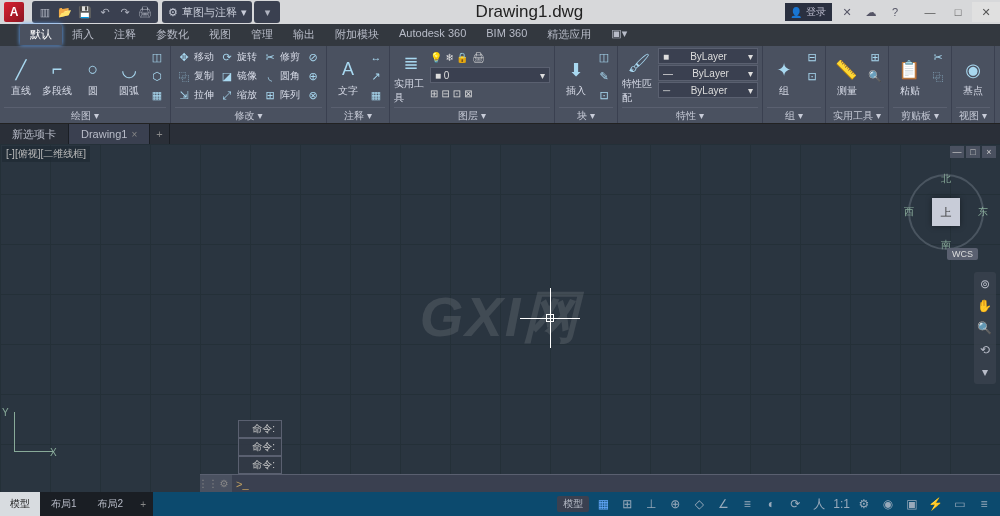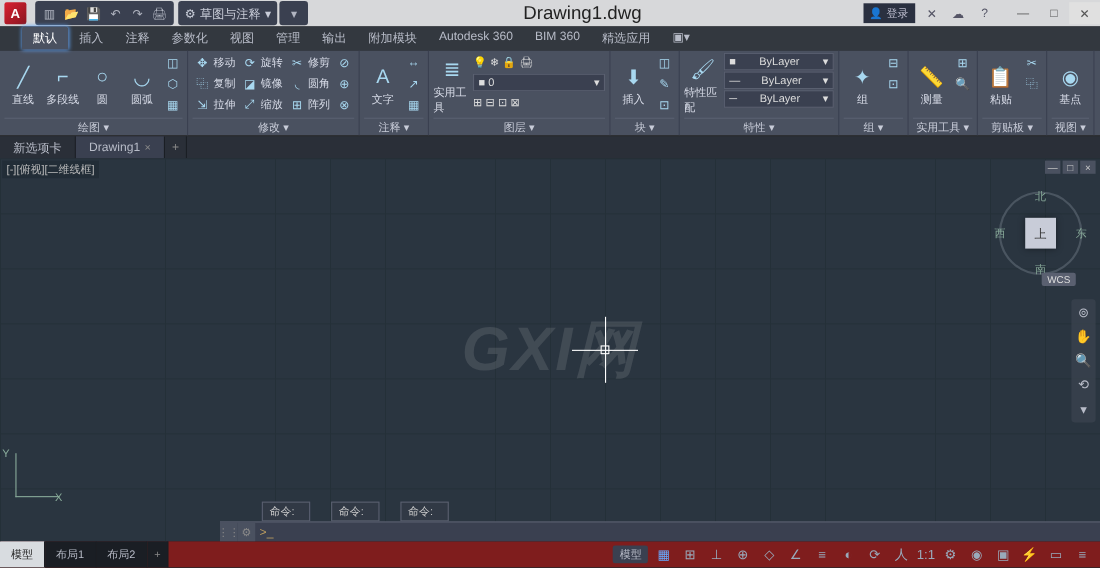--- a/index.html
+++ b/index.html
@@ -72,29 +72,29 @@
 .viewcube .dir { position: absolute; color: #8a9; font-size: 10px; }
 .viewcube .n { top: -2px; left: 50%; transform: translateX(-50%); }
 .viewcube .s { bottom: -2px; left: 50%; transform: translateX(-50%); }
 .viewcube .e { right: -4px; top: 50%; transform: translateY(-50%); }
 .viewcube .w { left: -4px; top: 50%; transform: translateY(-50%); }
 .wcs-badge { position: absolute; top: 104px; right: 22px; background: #5a6070; color: #ddd; font-size: 9px; padding: 1px 5px; border-radius: 2px; margin-left: 40px; }
 .navbar { position: absolute; top: 128px; right: 4px; width: 22px; background: rgba(60,68,80,0.7); border-radius: 3px; padding: 3px 0; display: flex; flex-direction: column; align-items: center; gap: 4px; }
 .navbar div { width: 18px; height: 18px; color: #b8bcc8; font-size: 12px; display: flex; align-items: center; justify-content: center; }
 
 
-.cmd-history { position: absolute; bottom: 18px; left: 238px; display: flex; flex-direction: row; gap: 19px; }
+.cmd-history { position: absolute; bottom: 18px; left: 238px; display: flex; flex-direction: column; gap: 0; text-align: right; }
 .cmd-history div { background: rgba(50,58,70,0.85); color: #ccc; font-size: 10px; padding: 1px 6px; border: 1px solid #5a6070; width: 44px; }
 .cmdline { position: absolute; bottom: 0; left: 200px; right: 0; height: 18px; background: #3a4050; display: flex; align-items: center; border-top: 1px solid #5a6070; }
 .cmdline .handle { width: 16px; height: 100%; background: #4a5160; color: #888; font-size: 10px; display: flex; align-items: center; justify-content: center; }
 .cmdline .prompt { color: #c0a060; font-size: 11px; padding: 0 4px; }
 .cmdline input { flex: 1; background: transparent; border: none; color: #999; font-size: 11px; font-style: italic; outline: none; }
 
 
-.statusbar { height: 24px; background: #7f1d1d; display: flex; align-items: center; font-size: 10px; color: #b8bcc8; }
+.statusbar { height: 24px; background: #0c4a6e; display: flex; align-items: center; font-size: 10px; color: #b8bcc8; }
 .layout-tabs { display: flex; height: 100%; }
 .layout-tab { padding: 0 10px; display: flex; align-items: center; border-right: 1px solid #1a1e24; background: #1a1e24; }
 .layout-tab.active { background: #d8dce0; color: #222; }
 .layout-tab.add { padding: 0 6px; color: #888; }
 .status-right { margin-left: auto; display: flex; align-items: center; gap: 4px; padding-right: 6px; }
 .status-right .sbtn { width: 20px; height: 20px; display: flex; align-items: center; justify-content: center; color: #9ab; font-size: 12px; }
 .status-right .sbtn.active { color: #6af; }
 .status-right .model-badge { background: #3a4050; padding: 1px 6px; border-radius: 2px; }
 </style>
 </head>

